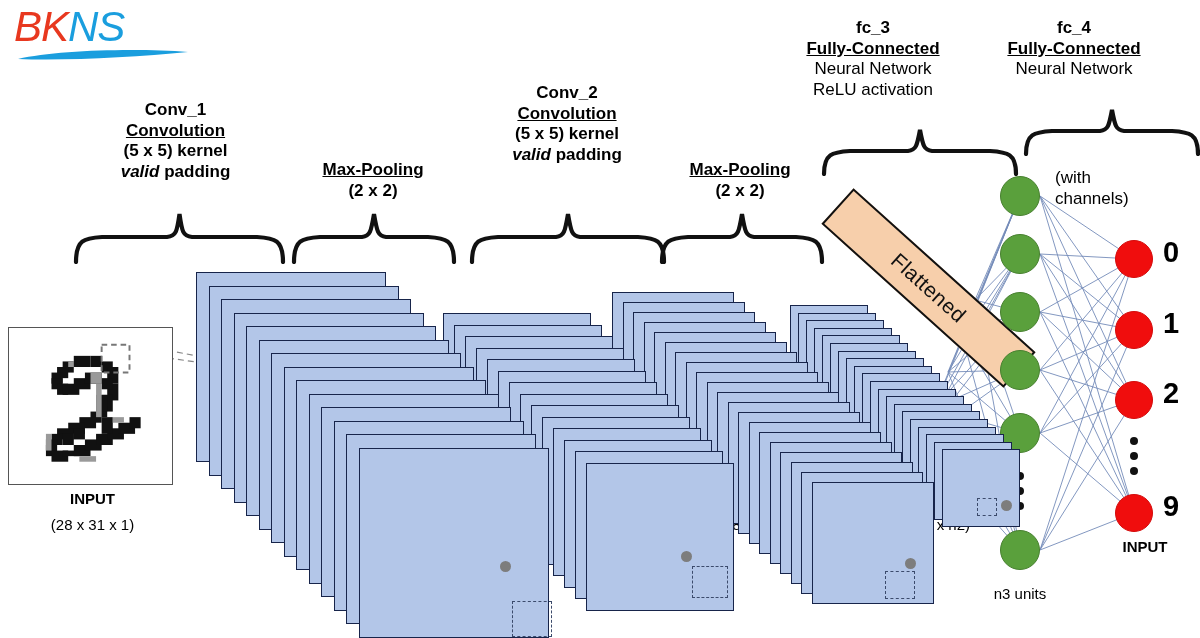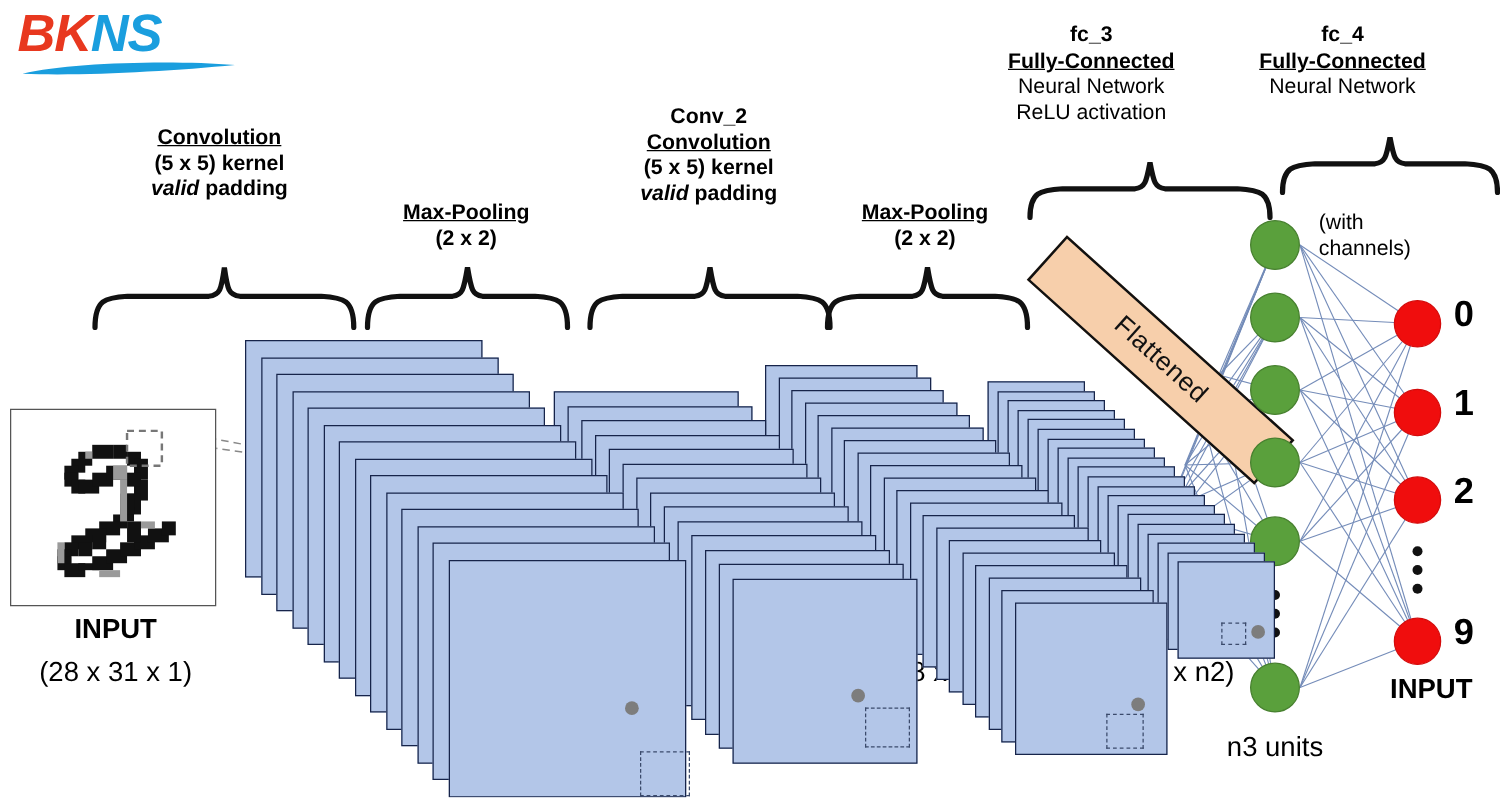--- a/index.html
+++ b/index.html
@@ -25,21 +25,21 @@
     left: 14px;
     top: 4px;
     width: 180px;
     height: 62px;
   }
   .logo-text {
     position: absolute;
     left: 0;
     top: 0;
     font-family: "Liberation Sans", sans-serif;
-    font-weight: bold;
+    font-weight: normal;
     font-size: 42px;
     letter-spacing: -1px;
     line-height: 46px;
     font-style: italic;
   }
   .logo-bk { color: #e8381f; }
   .logo-ns { color: #1a9ede; }
   .logo-swoosh {
     position: absolute;
     left: 2px;
@@ -55,21 +55,21 @@
     color: #000;
     font-family: "Liberation Sans", sans-serif;
     line-height: 1.22;
     white-space: nowrap;
   }
   .lbl-top { font-size: 17px; }
   .lbl .b { font-weight: bold; }
   .lbl .u { font-weight: bold; text-decoration: underline; }
   .lbl .i { font-style: italic; font-weight: bold; }
   .lbl .n { font-weight: normal; }
-  .lbl-bottom { font-size: 22px; }
+  .lbl-bottom { font-size: 15px; }
 
   
   .brace { position: absolute; }
 
   
   #input-box {
     position: absolute;
     left: 8px;
     top: 327px;
     width: 165px;
@@ -250,20 +250,21 @@
       <line x1="305" y1="436" x2="540" y2="437"></line>
       <line x1="305" y1="452" x2="540" y2="452"></line>
       <line x1="540" y1="437" x2="760" y2="452"></line>
       <line x1="540" y1="452" x2="760" y2="468"></line>
       <line x1="760" y1="452" x2="935" y2="455"></line>
       <line x1="760" y1="468" x2="935" y2="462"></line>
     </g>
   </svg>
 
   <div class="lbl lbl-top" style="left:68px; top:100px; width:215px;">
+    <div class="b">Conv_1</div>
     <div class="u">Convolution</div>
     <div class="b">(5 x 5) kernel</div>
     <div class="b"><span class="i">valid</span><span> padding</span></div>
   </div>
 
   <div class="lbl lbl-top" style="left:288px; top:160px; width:170px;">
     <div class="u">Max-Pooling</div>
     <div class="b">(2 x 2)</div>
   </div>
 

